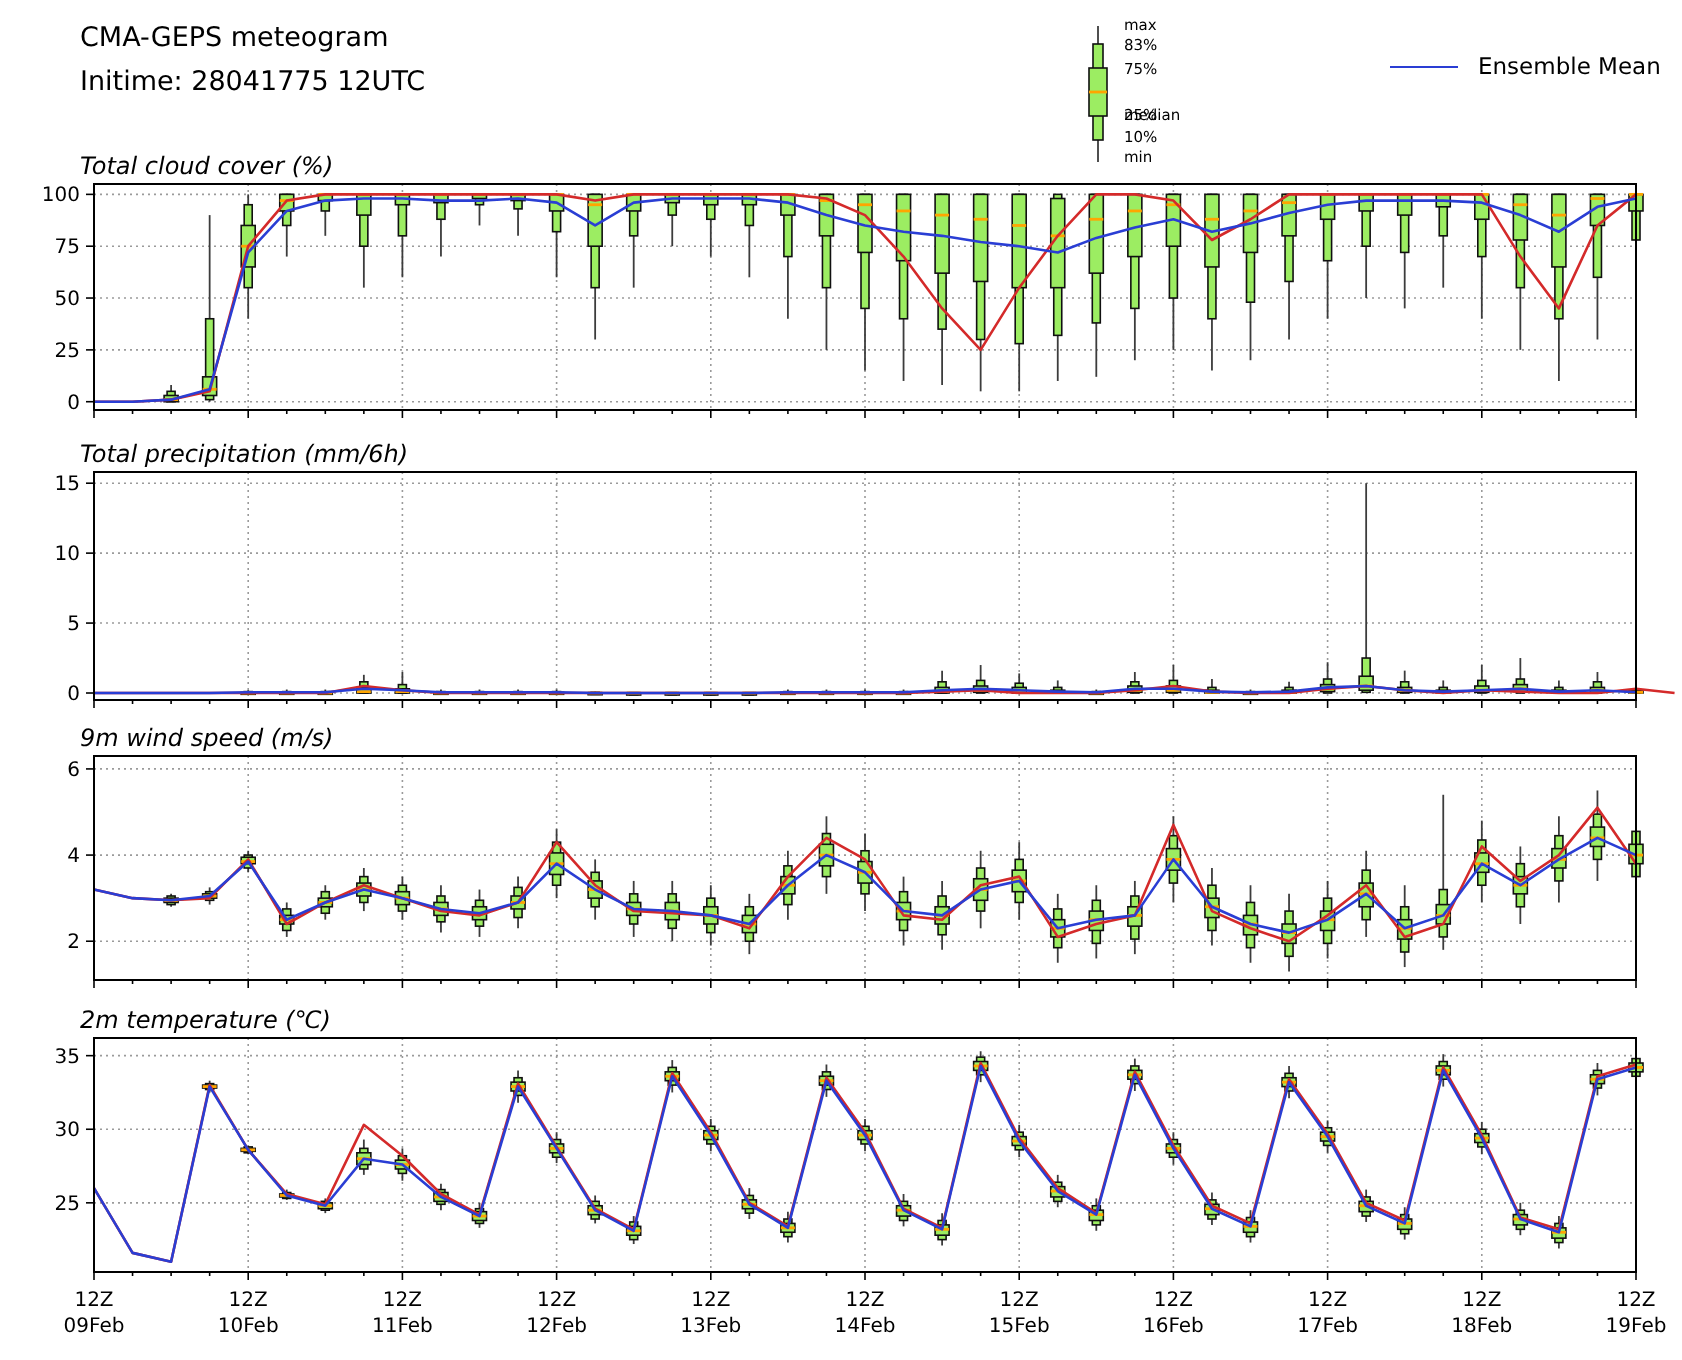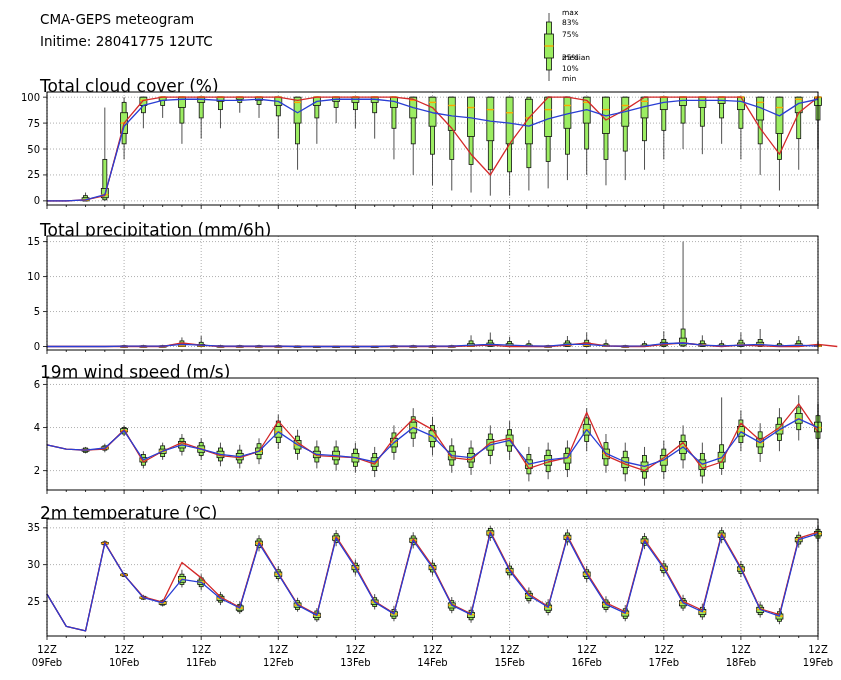--- a/index.html
+++ b/index.html
@@ -1,18 +1,18 @@
 <!DOCTYPE html>
 <html style="--control: #d42a2a; --mean: #2a3ed4; --box-fill: #9ced62; --median: #ffa500;"><head>
 <meta charset="utf-8">
 <style>
   html,body{margin:0;padding:0;background:#fff;}
   body{width:841px;height:680px;position:relative;font-family:"DejaVu Sans",sans-serif;color:#000;overflow:hidden;}
   .header{position:absolute;left:40px;top:8px;font-size:13.5px;line-height:22px;}
-  .panel-title{position:absolute;left:40px;font-size:17px;}
+  .panel-title{position:absolute;left:40px;font-size:12px;font-style:italic;}
   .legend-box{position:absolute;left:540px;top:10px;display:flex;}
   .legend-box-labels{position:relative;width:60px;height:74px;margin-left:4px;}
   .bxlbl{position:absolute;left:0;font-size:7.5px;line-height:9px;white-space:nowrap;}
   .legend-lines{position:absolute;left:695px;top:24px;font-size:11.5px;}
   .legend-row{display:flex;align-items:center;height:18px;margin-bottom:10px;}
   .legend-row .sample{display:inline-block;width:34px;height:0;border-top:1.6px solid #000;margin-right:10px;}
   .sample.control{border-top-color:var(--control);}
   .sample.mean{border-top-color:var(--mean);}
   svg#chart{position:absolute;left:0;top:0;}
   .grid{stroke:#9a9a9a;stroke-width:0.8;stroke-dasharray:1,2;fill:none;}
@@ -46,25 +46,29 @@
       <span class="bxlbl" style="top: 8px;">83%</span>
       <span class="bxlbl" style="top: 20px;">75%</span>
       <span class="bxlbl" style="top: 43px;">median</span>
       <span class="bxlbl" style="top: 43px;">25%</span>
       <span class="bxlbl" style="top: 54px;">10%</span>
       <span class="bxlbl" style="top: 64px;">min</span>
     </div>
 </div>
 
 <div class="legend-lines">
+  <div class="legend-row">
+    <span class="sample mean"></span>
+    <span>Ensemble Mean</span>
+  </div>
 </div>
 
 <div class="panel-title" style="top:76px">Total cloud cover (%)</div>
 <div class="panel-title" style="top:220px">Total precipitation (mm/6h)</div>
-<div class="panel-title" style="top:362px">19m wind speed (m/s)</div>
+<div class="panel-title" style="top:362px">9m wind speed (m/s)</div>
 <div class="panel-title" style="top:503px">2m temperature (℃)</div>
 
 <svg id="chart" width="841" height="680">
     <g>
       <rect x="47" y="92" width="771" height="113" fill="#ffffff"></rect>
       <line x1="47" x2="818" y1="200.85321100917432" y2="200.85321100917432" class="grid"></line>
       <line x1="43" x2="47" y1="200.85321100917432" y2="200.85321100917432" class="tick"></line>
       <text x="40" y="204.35321100917432" class="ytick">0</text>
       <line x1="47" x2="818" y1="174.9357798165138" y2="174.9357798165138" class="grid"></line>
       <line x1="43" x2="47" y1="174.9357798165138" y2="174.9357798165138" class="tick"></line>

